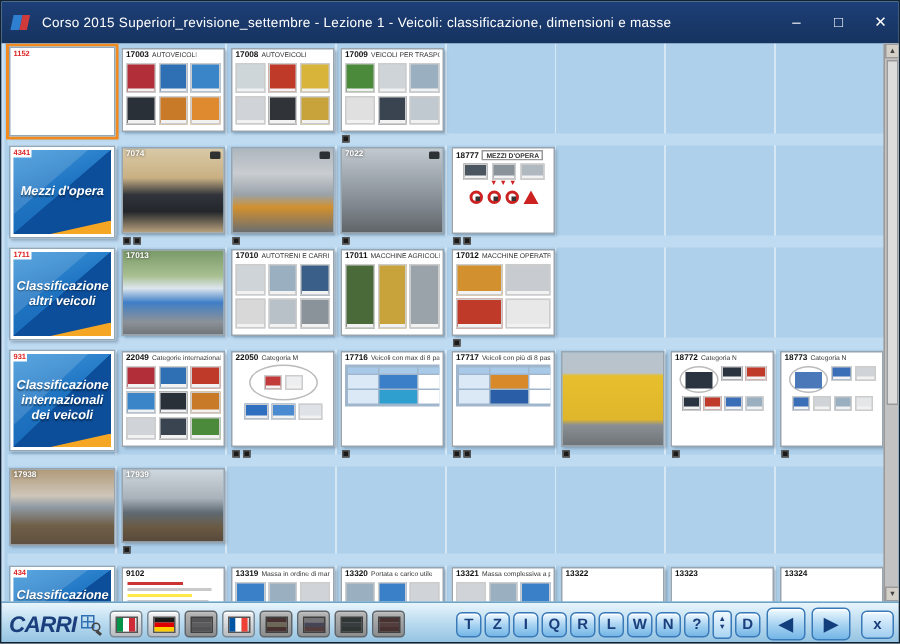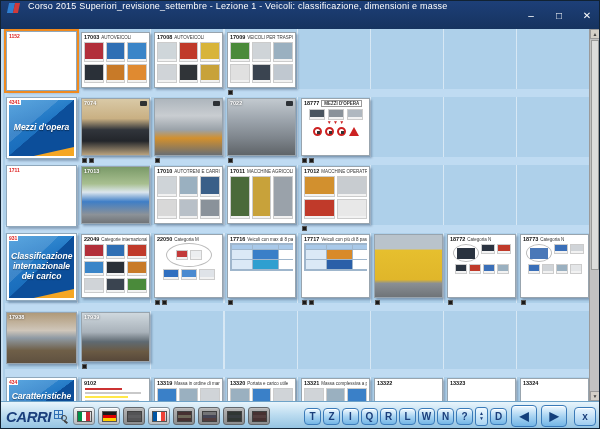--- a/index.html
+++ b/index.html
@@ -1,19 +1,19 @@
 <!DOCTYPE html>
 <html><head>
 <meta charset="utf-8">
 <style>
   html,body{margin:0;padding:0;background:#666;}
   *{box-sizing:border-box;font-family:"Liberation Sans",sans-serif;}
   #win{position:relative;width:600px;height:429px;background:#aed0ea;overflow:hidden;border:1px solid #123;}
   
-  #titlebar{position:absolute;left:0;top:0;width:600px;height:28px;background:linear-gradient(#1d3f78,#16335f);display:flex;color:#fff;}
+  #titlebar{position:absolute;left:0;top:0;width:600px;height:28px;background:linear-gradient(#1d3f78,#16335f);display:flex;align-items:center;color:#fff;}
   #appicon{width:14px;height:14px;margin:0 6px 0 7px;position:relative;flex:0 0 auto;}
   #appicon .a1{position:absolute;left:0;top:2px;width:6px;height:10px;background:#2f7fd0;transform:skewX(-12deg);}
   #appicon .a2{position:absolute;left:6px;top:2px;width:5px;height:10px;background:#d03a3a;transform:skewX(-12deg);}
   #wtitle{font-size:9px;letter-spacing:.2px;white-space:nowrap;overflow:hidden;}
   #wincontrols{margin-left:auto;display:flex;height:28px;}
   .wbtn{width:28px;height:28px;display:flex;align-items:center;justify-content:center;font-size:10px;color:#fff;cursor:default;}
   
   #content{position:absolute;left:0;top:28px;width:600px;height:372px;background:#aed0ea;overflow:hidden;border-left:2px solid #c9e0f2;}
   #vlines{position:absolute;left:2px;top:0;width:585px;height:372px;background:repeating-linear-gradient(to right,transparent 0px,transparent 72px,rgba(255,255,255,.5) 72px,rgba(255,255,255,.5) 73.2px);}
   .row-gap{position:absolute;left:2px;width:585px;height:8px;background:#bfdbf2;}
@@ -195,20 +195,25 @@
             </span>
             <span class="sign-circle">
               <i></i>
             </span>
             <span class="sign-tri"></span>
           </div>
         </div>
         <span class="marker" style="left: 299px; top: 129px;"></span>
         <span class="marker" style="left: 306px; top: 129px;"></span>
         <div class="tile" style="left: 3px; top: 136px; width: 71px; height: 62px;">
+          <div class="tile-inner">
+            <div class="tile-tri"></div>
+            <div class="tile-orange"></div>
+            <div class="tile-label">Classificazione altri veicoli</div>
+          </div>
           <span class="badge">1711</span>
         </div>
         <div class="slide kind-photo" style="left: 78px; top: 137px; width: 69px; height: 58px; background: linear-gradient(rgb(122, 154, 104) 0%, rgb(168, 191, 144) 30%, rgb(220, 230, 238) 45%, rgb(63, 126, 198) 62%, rgb(140, 146, 152) 85%, rgb(112, 116, 120) 100%);">
           <span class="photo-id">17013</span>
         </div>
         <div class="slide kind-grid" style="left: 151px; top: 137px; width: 69px; height: 58px;">
           <div class="shead">
             <span class="sid">17010</span>
             <span class="stitle">AUTOTRENI E CARRI APPENDICE</span>
           </div>
@@ -242,21 +247,21 @@
             <div class="pcell" style="background: rgb(200, 204, 208);"></div>
             <div class="pcell" style="background: rgb(192, 58, 42);"></div>
             <div class="pcell" style="background: rgb(232, 232, 232);"></div>
           </div>
         </div>
         <span class="marker" style="left: 299px; top: 197px;"></span>
         <div class="tile" style="left: 3px; top: 204px; width: 71px; height: 68px;">
           <div class="tile-inner">
             <div class="tile-tri"></div>
             <div class="tile-orange"></div>
-            <div class="tile-label">Classificazione internazionale dei carico</div>
+            <div class="tile-label">Classificazione internazionali dei veicoli</div>
           </div>
           <span class="badge">931</span>
         </div>
         <div class="slide kind-grid" style="left: 78px; top: 205px; width: 69px; height: 64px;">
           <div class="shead">
             <span class="sid">22049</span>
             <span class="stitle">Categorie internazionali di veicoli</span>
           </div>
           <div class="pgrid" style="grid-template-columns: repeat(3, 1fr); height: calc(100% - 9px);">
             <div class="pcell" style="background: rgb(178, 47, 58);"></div>
@@ -369,21 +374,21 @@
         <div class="slide kind-photo" style="left: 3px; top: 283px; width: 71px; height: 52px; background: linear-gradient(rgb(176, 154, 120) 0%, rgb(207, 198, 186) 35%, rgb(143, 154, 164) 50%, rgb(111, 95, 72) 75%, rgb(95, 81, 64) 100%);">
           <span class="photo-id">17938</span>
         </div>
         <div class="slide kind-photo" style="left: 78px; top: 283px; width: 69px; height: 50px; background: linear-gradient(rgb(207, 216, 222) 0%, rgb(169, 178, 186) 40%, rgb(95, 106, 114) 60%, rgb(106, 90, 68) 80%, rgb(87, 72, 58) 100%);">
           <span class="photo-id">17939</span>
         </div>
         <span class="marker" style="left: 79px; top: 335px;"></span>
         <div class="tile cut" style="left: 3px; top: 348px; width: 71px; height: 54px;">
           <div class="tile-inner">
             <div class="tile-tri"></div>
-            <div class="tile-label">Caratteristiche</div>
+            <div class="tile-label">Classificazione</div>
           </div>
           <span class="badge">434</span>
         </div>
         <div class="slide kind-doc" style="left: 78px; top: 349px; width: 69px; height: 50px;">
           <div class="shead">
             <span class="sid">9102</span>
           </div>
           <div class="doc">
             <div class="dline red" style="width: 60%;"></div>
             <div class="dline " style="width: 92%;"></div>

